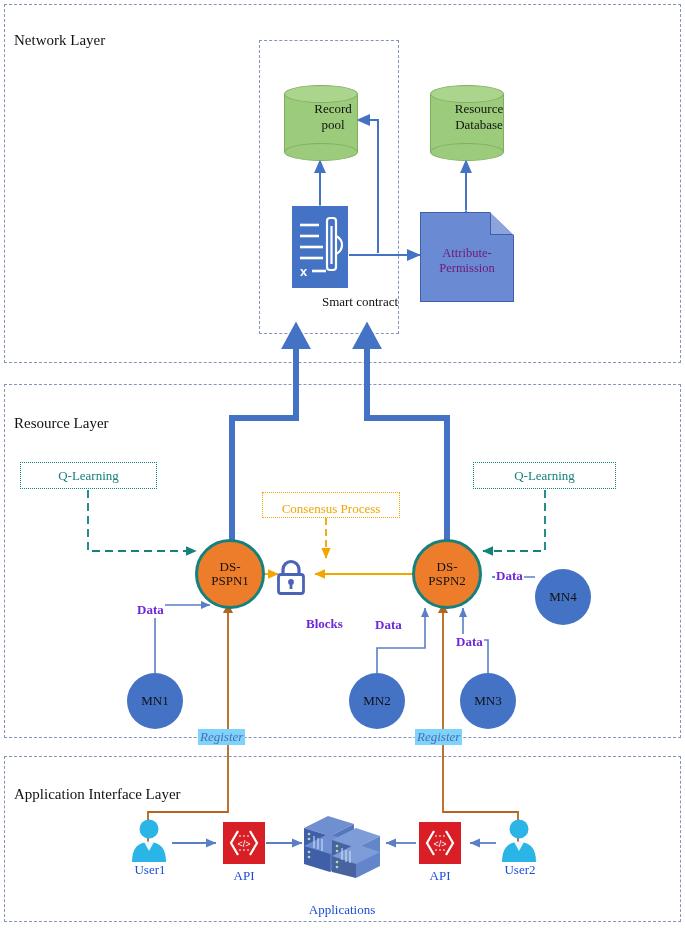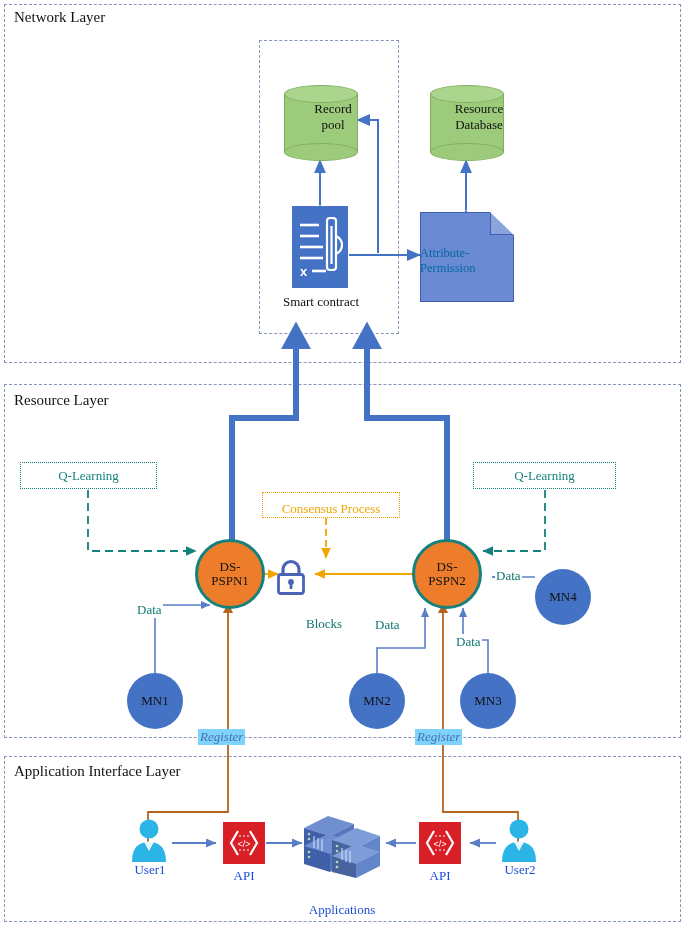--- a/index.html
+++ b/index.html
@@ -27,20 +27,21 @@
     position: absolute;
     border: 1.4px dashed #8496b8;
     box-sizing: border-box;
   }
   .layer-title {
     position: absolute;
     font-family: "Liberation Serif", "DejaVu Serif", serif;
     font-size: 15px;
     color: #111111;
     white-space: nowrap;
+    margin-top: 23px;
   }
   .inner-dash-box {
     position: absolute;
     border: 1.2px dashed #8496b8;
     box-sizing: border-box;
   }
   
   .cyl {
     position: absolute;
     width: 74px;
@@ -89,20 +90,21 @@
     width: 56px;
     height: 82px;
     background: #4472c4;
   }
   .sc-label {
     position: absolute;
     text-align: center;
     font-size: 13px;
     color: #111;
     white-space: nowrap;
+    margin-left: 39px;
   }
   
   .doc-shape {
     position: absolute;
     width: 94px;
     height: 90px;
   }
   .doc-shape .doc-body {
     position: absolute;
     inset: 0;
@@ -118,23 +120,24 @@
     background: #8ba4de;
     border-left: 1px solid #3f5fa8;
     border-bottom: 1px solid #3f5fa8;
     box-sizing: border-box;
     clip-path: polygon(0 0, 100% 100%, 0 100%);
   }
   .doc-shape .doc-text {
     position: absolute;
     left: 0; top: 34px;
     width: 94px;
+    text-align: center;
     font-size: 12.5px;
     line-height: 15px;
-    color: #0369a1;
+    color: #701a75;
   }
   
   .pspn {
     position: absolute;
     width: 70px;
     height: 70px;
     border-radius: 50%;
     background: #ed7d2b;
     border: 3px solid #14817d;
     box-sizing: border-box;
@@ -183,25 +186,26 @@
     align-items: flex-end;
     justify-content: center;
     font-size: 13px;
     color: #f0a500;
     background: rgba(255,255,255,0.9);
     z-index: 5;
   }
   .plain-label {
     position: absolute;
     font-size: 13px;
-    color: #0f766e;
+    color: #6d28d9;
     background: #fff;
     white-space: nowrap;
     z-index: 7;
     padding: 0 1px;
+    font-weight: bold;
   }
   .reg-label {
     position: absolute;
     font-size: 13px;
     color: #4a6severe;
     color: #4a6fae;
     background: #7dd3fc;
     white-space: nowrap;
     z-index: 8;
     padding: 0 2px;

